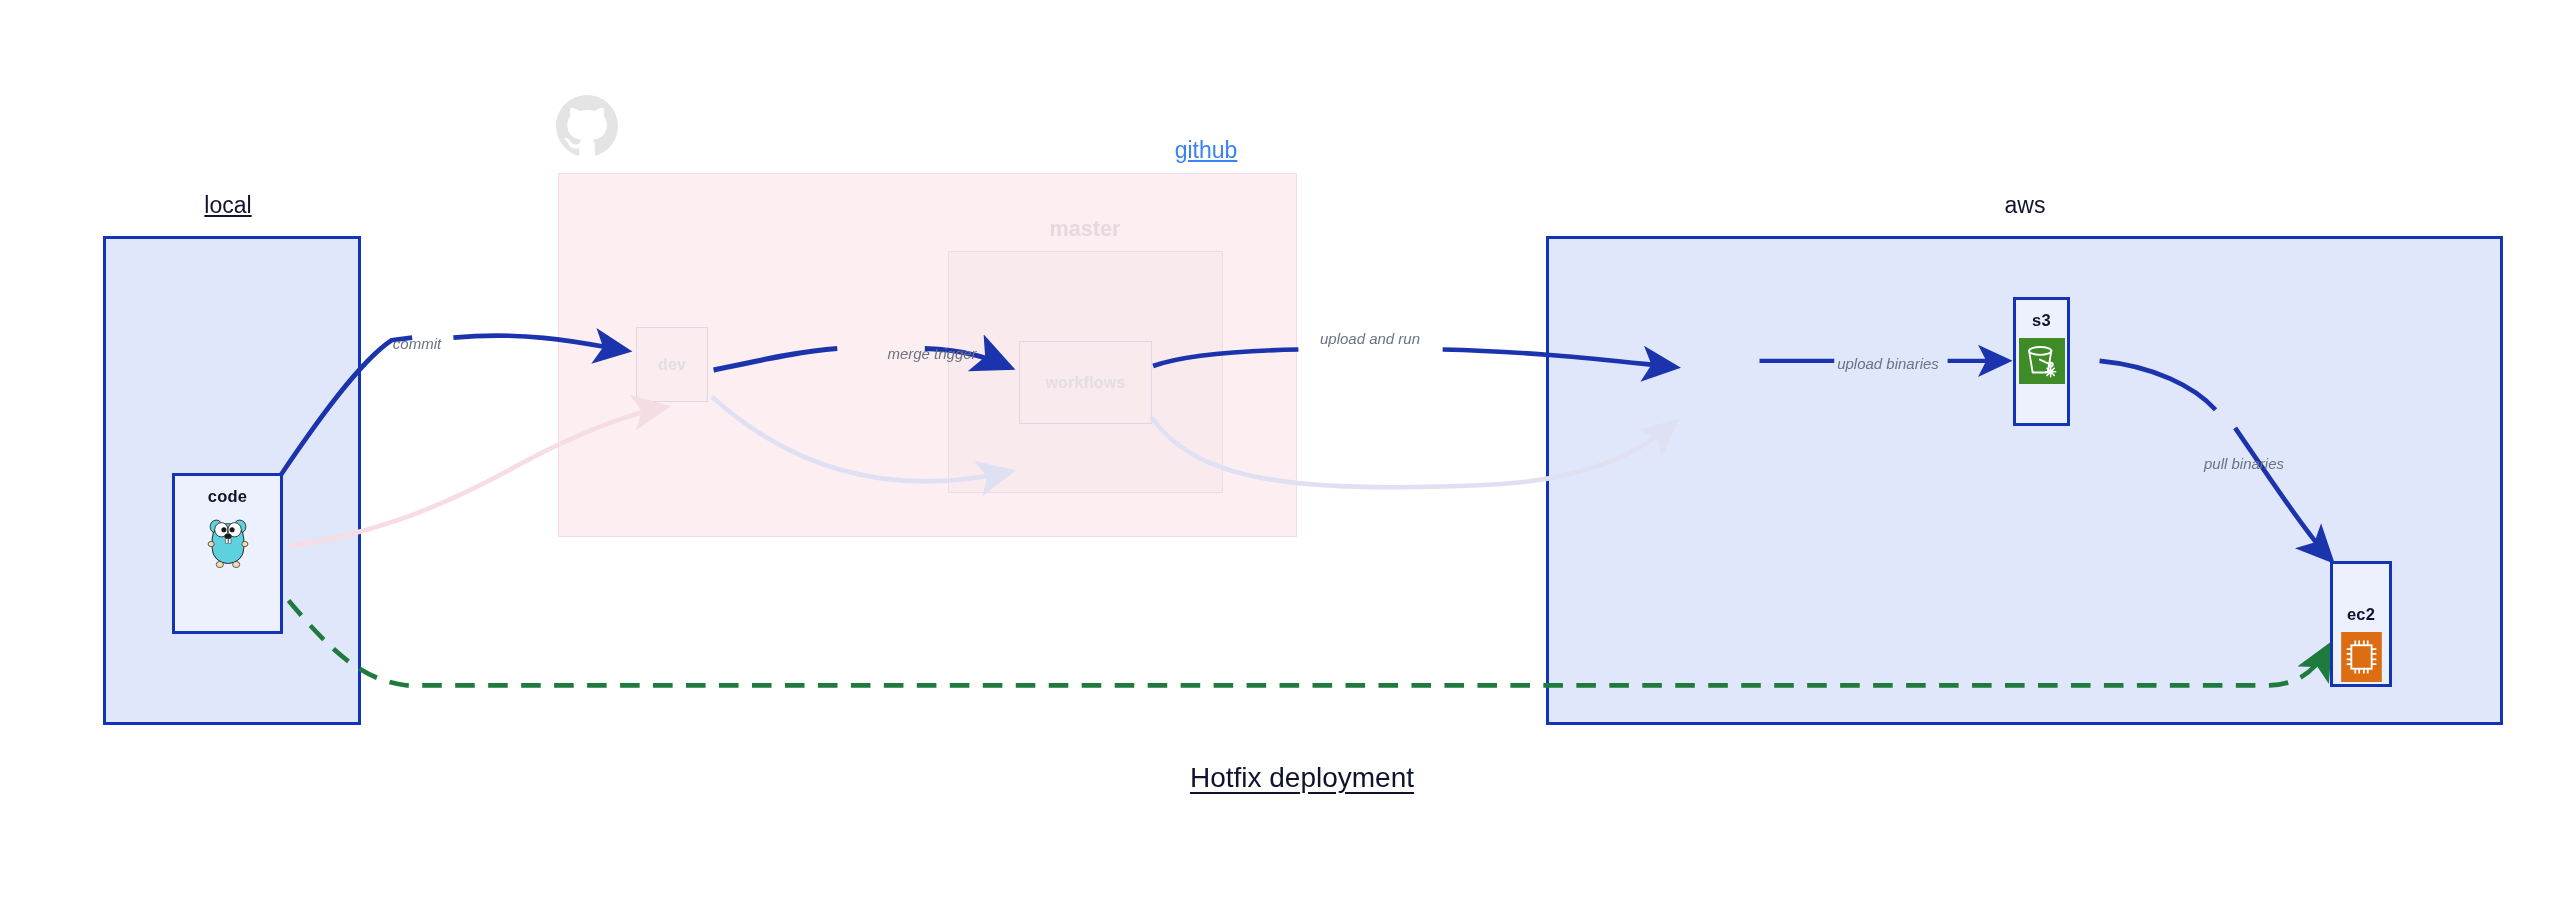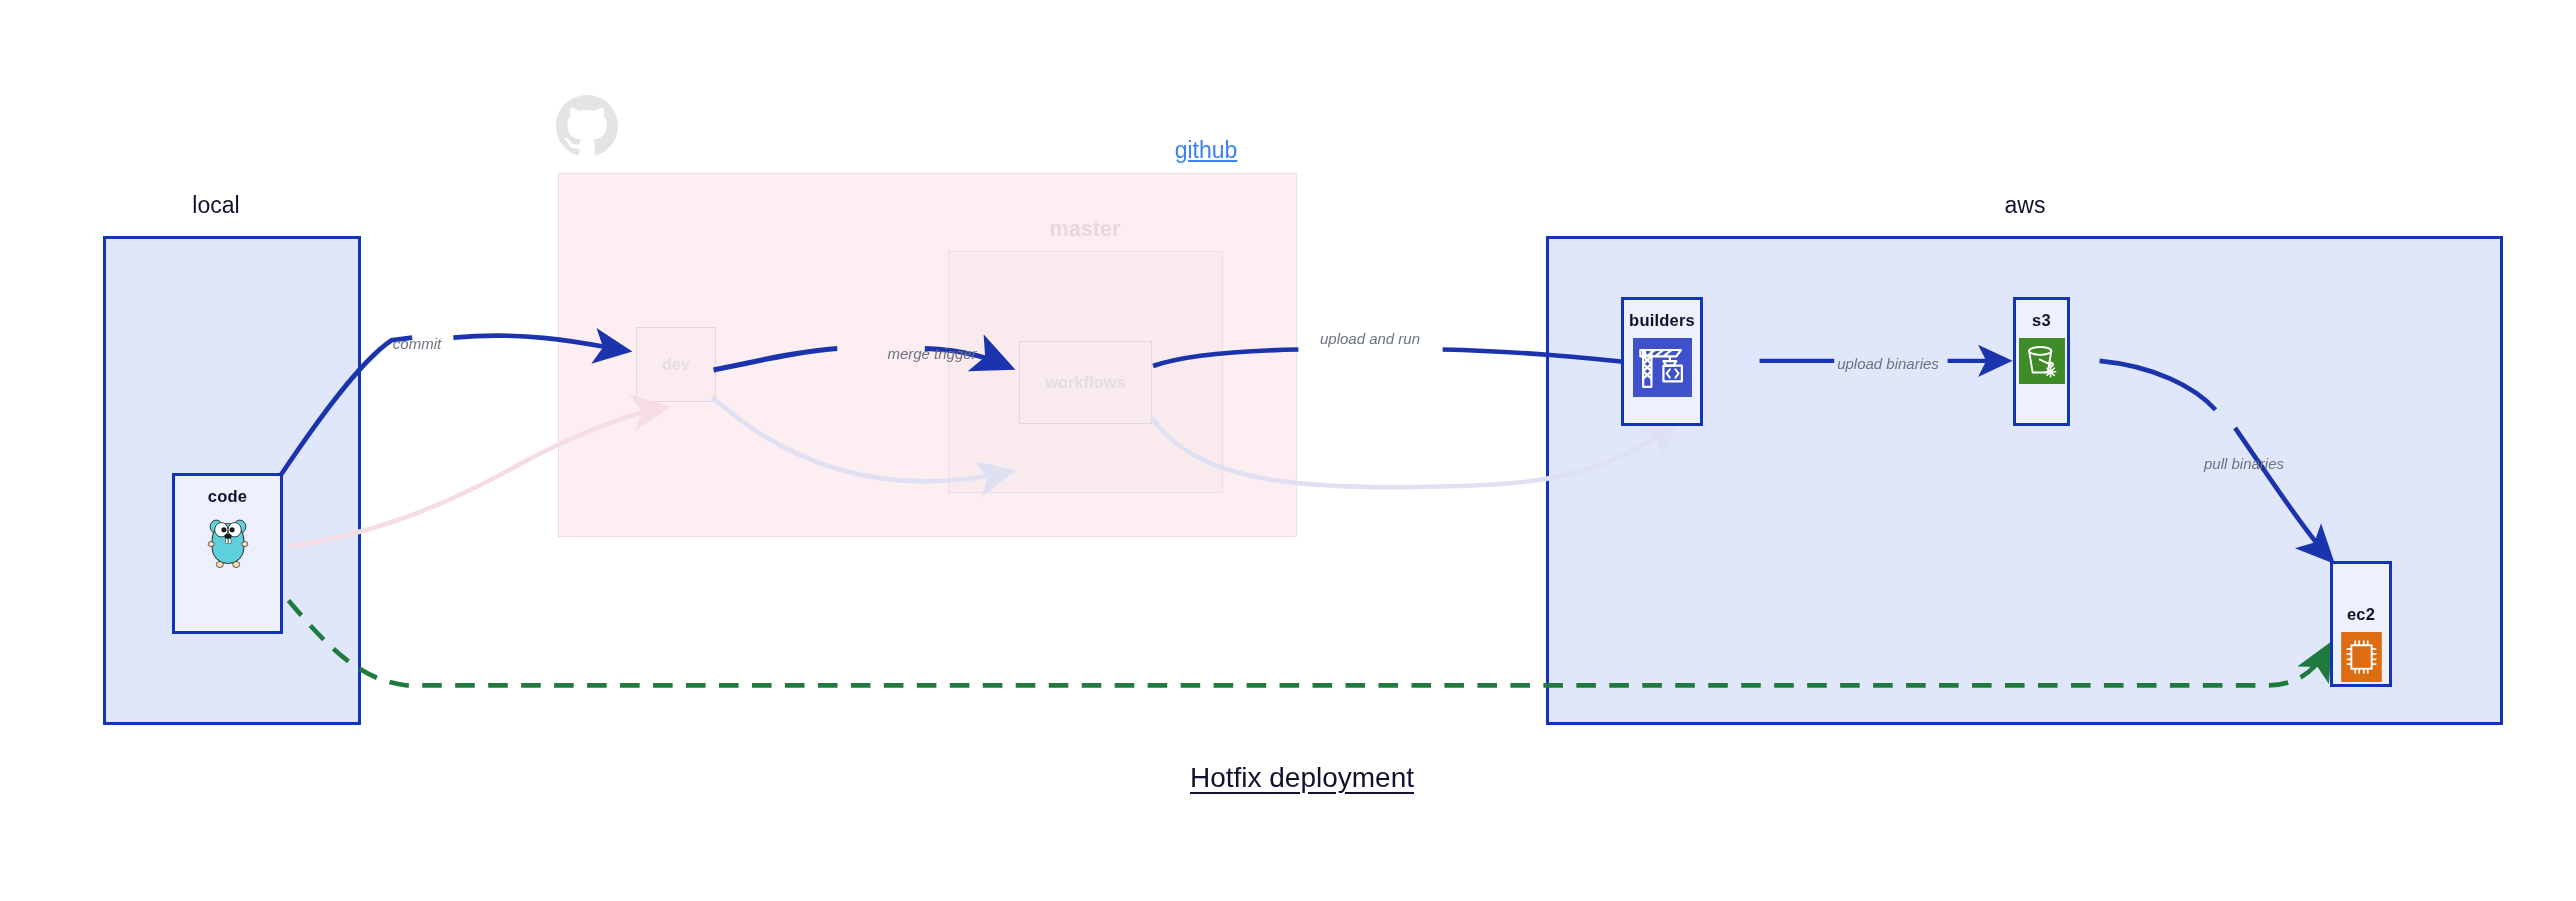--- a/index.html
+++ b/index.html
@@ -140,30 +140,30 @@
       0-.87.31-1.59.82-2.15-.08-.2-.36-1.02.08-2.12 0 0 .67-.21 2.2.82.64-.18 1.32-.27 2-.27.68 0
       1.36.09 2 .27 1.53-1.04 2.2-.82 2.2-.82.44 1.1.16 1.92.08 2.12.51.56.82 1.27.82 2.15 0 3.07-1.87
       3.75-3.65 3.95.29.25.54.73.54 1.48 0 1.07-.01 1.93-.01 2.2 0 .21.15.46.55.38A8.01 8.01 0 0 0 16
       8c0-4.42-3.58-8-8-8z"></path>
     </svg>
   </div>
 
   <div class="group-master" style="left:948px; top:251px; width:275px; height:242px;"></div>
   <div class="group-label master-label" style="left:1085px; top:216px; transform:translateX(-50%);">master</div>
 
-  <div class="ghost-node" style="left:636px; top:327px; width:80px; height:75px;">
+  <div class="ghost-node" style="left:636px; top:327px; width:72px; height:75px;">
     <span class="node-title">dev</span>
   </div>
 
   <div class="ghost-node" style="left:1019px; top:341px; width:133px; height:83px;">
     <span class="node-title">workflows</span>
   </div>
 
   <div class="group-box group-local" style="left:103px; top:236px; width:258px; height:489px;"></div>
-  <div class="group-label" style="left:216px; top:192px; transform:translateX(-50%);">local</div>
+  <div class="group-label" style="left:228px; top:192px; transform:translateX(-50%);text-decoration:underline;">local</div>
 
   <div class="group-box group-aws" style="left:1546px; top:236px; width:957px; height:489px;"></div>
   <div class="group-label" style="left:2025px; top:192px; transform:translateX(-50%);">aws</div>
 
   <svg class="layer" viewBox="0 0 5054 1750" width="2604" height="902">
     <defs>
       <marker id="arrow-blue" markerWidth="9" markerHeight="9" refX="7" refY="4.5" orient="auto" markerUnits="strokeWidth">
         <path d="M0,0.6 L8.4,4.5 L0,8.4 L2,4.5 z" fill="#1b34ad"></path>
       </marker>
       <marker id="arrow-green" markerWidth="9" markerHeight="9" refX="7" refY="4.5" orient="auto" markerUnits="strokeWidth">
@@ -228,46 +228,20 @@
         <circle cx="39" cy="30" r="5" fill="#1a1a1a"></circle>
         <circle cx="55" cy="30" r="5" fill="#1a1a1a"></circle>
 
         <ellipse cx="47" cy="43" rx="7" ry="5" fill="#1a1a1a"></ellipse>
         <rect x="42" y="47" width="5" height="10" rx="2" fill="#ffffff" stroke="#1a1a1a" stroke-width="1"></rect>
         <rect x="48" y="47" width="5" height="10" rx="2" fill="#ffffff" stroke="#1a1a1a" stroke-width="1"></rect>
       </svg>
     </span>
   </div>
 
-  <div class="node" style="left:1621px; top:297px; width:82px; height:129px;">
-    <span class="node-title">builders</span>
-    <span class="node-icon">
-      <svg width="59" height="59" viewBox="0 0 64 64" aria-hidden="true">
-        <rect x="0" y="0" width="64" height="64" fill="#3f51c8"></rect>
-        <g fill="none" stroke="#ffffff" stroke-width="2.4" stroke-linejoin="round">
-
-          <rect x="11" y="13" width="9" height="40"></rect>
-          <path d="M11 20 L20 28 M20 20 L11 28 M11 28 L20 36 M20 28 L11 36 M11 36 L20 44 M20 36 L11 44"></path>
-
-          <rect x="8" y="13" width="5" height="7"></rect>
-
-          <path d="M11 13 L52 13 L47 20 L15 20 Z"></path>
-          <path d="M15 20 L24 13 M24 20 L33 13 M33 20 L42 13"></path>
-
-          <path d="M40 20 L40 25 M33 25 L47 25 L44 30 L36 30 Z"></path>
-
-          <rect x="33" y="30" width="20" height="17"></rect>
-        </g>
-        <g fill="none" stroke="#ffffff" stroke-width="2.2" stroke-linecap="round" stroke-linejoin="round">
-          <path d="M40 34 L36.5 38.5 L40 43"></path>
-          <path d="M46 34 L49.5 38.5 L46 43"></path>
-        </g>
-      </svg>
-    </span>
-  </div>
 
   <div class="node" style="left:2013px; top:297px; width:57px; height:129px;align-items:center;">
     <span class="node-title">s3</span>
     <span class="node-icon">
       <svg width="46" height="46" viewBox="0 0 64 64" aria-hidden="true">
         <rect x="0" y="0" width="64" height="64" fill="#3e8b28"></rect>
         <g fill="none" stroke="#ffffff" stroke-width="2.6" stroke-linejoin="round" stroke-linecap="round">
 
           <path d="M14 18 L19 48 L40 48 L45 18"></path>
           <ellipse cx="29.5" cy="18" rx="15.5" ry="5.5"></ellipse>

